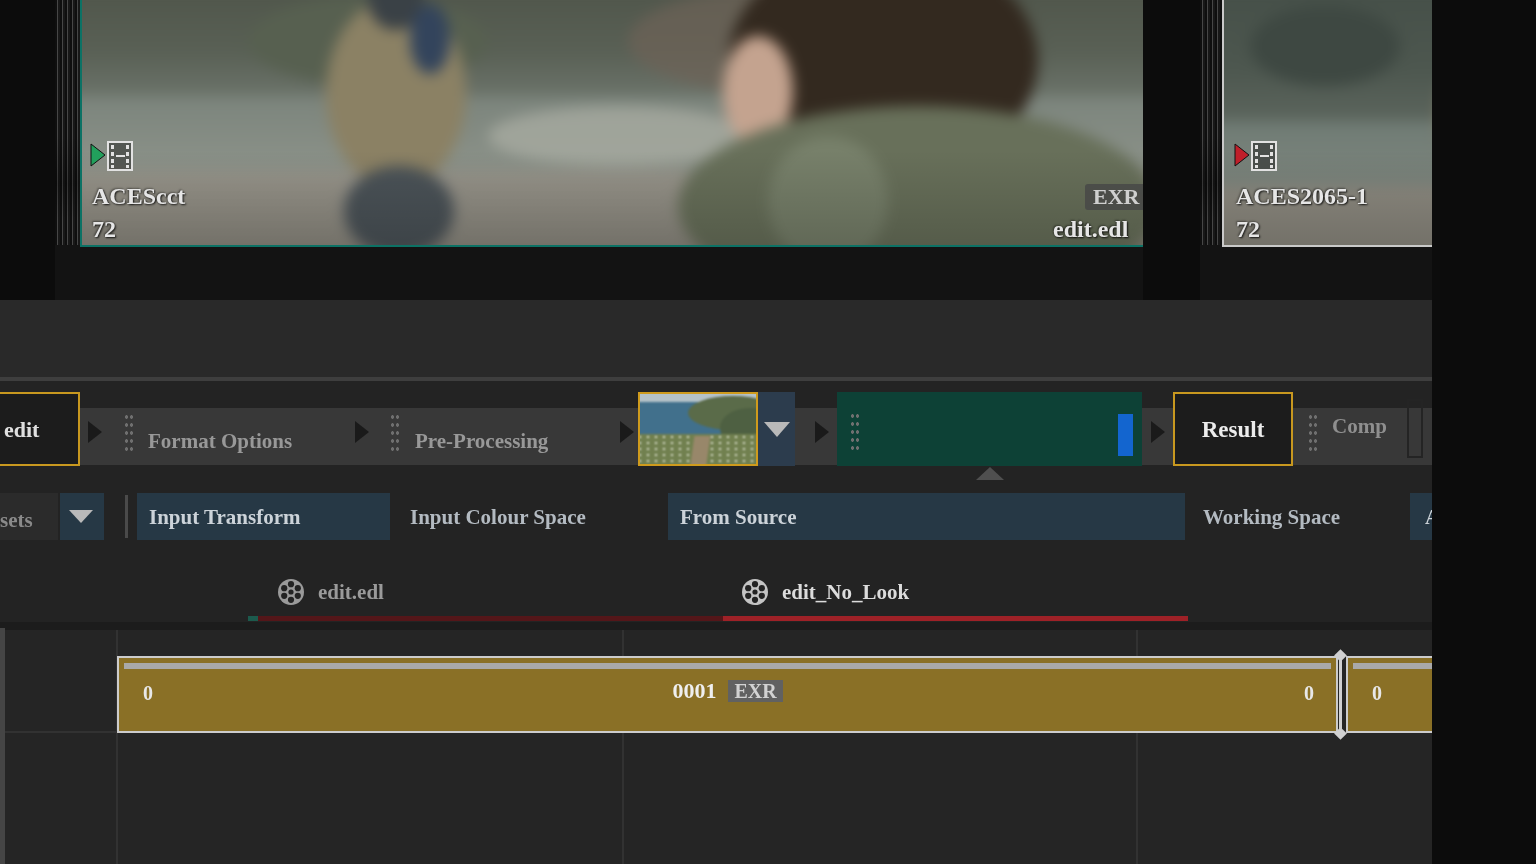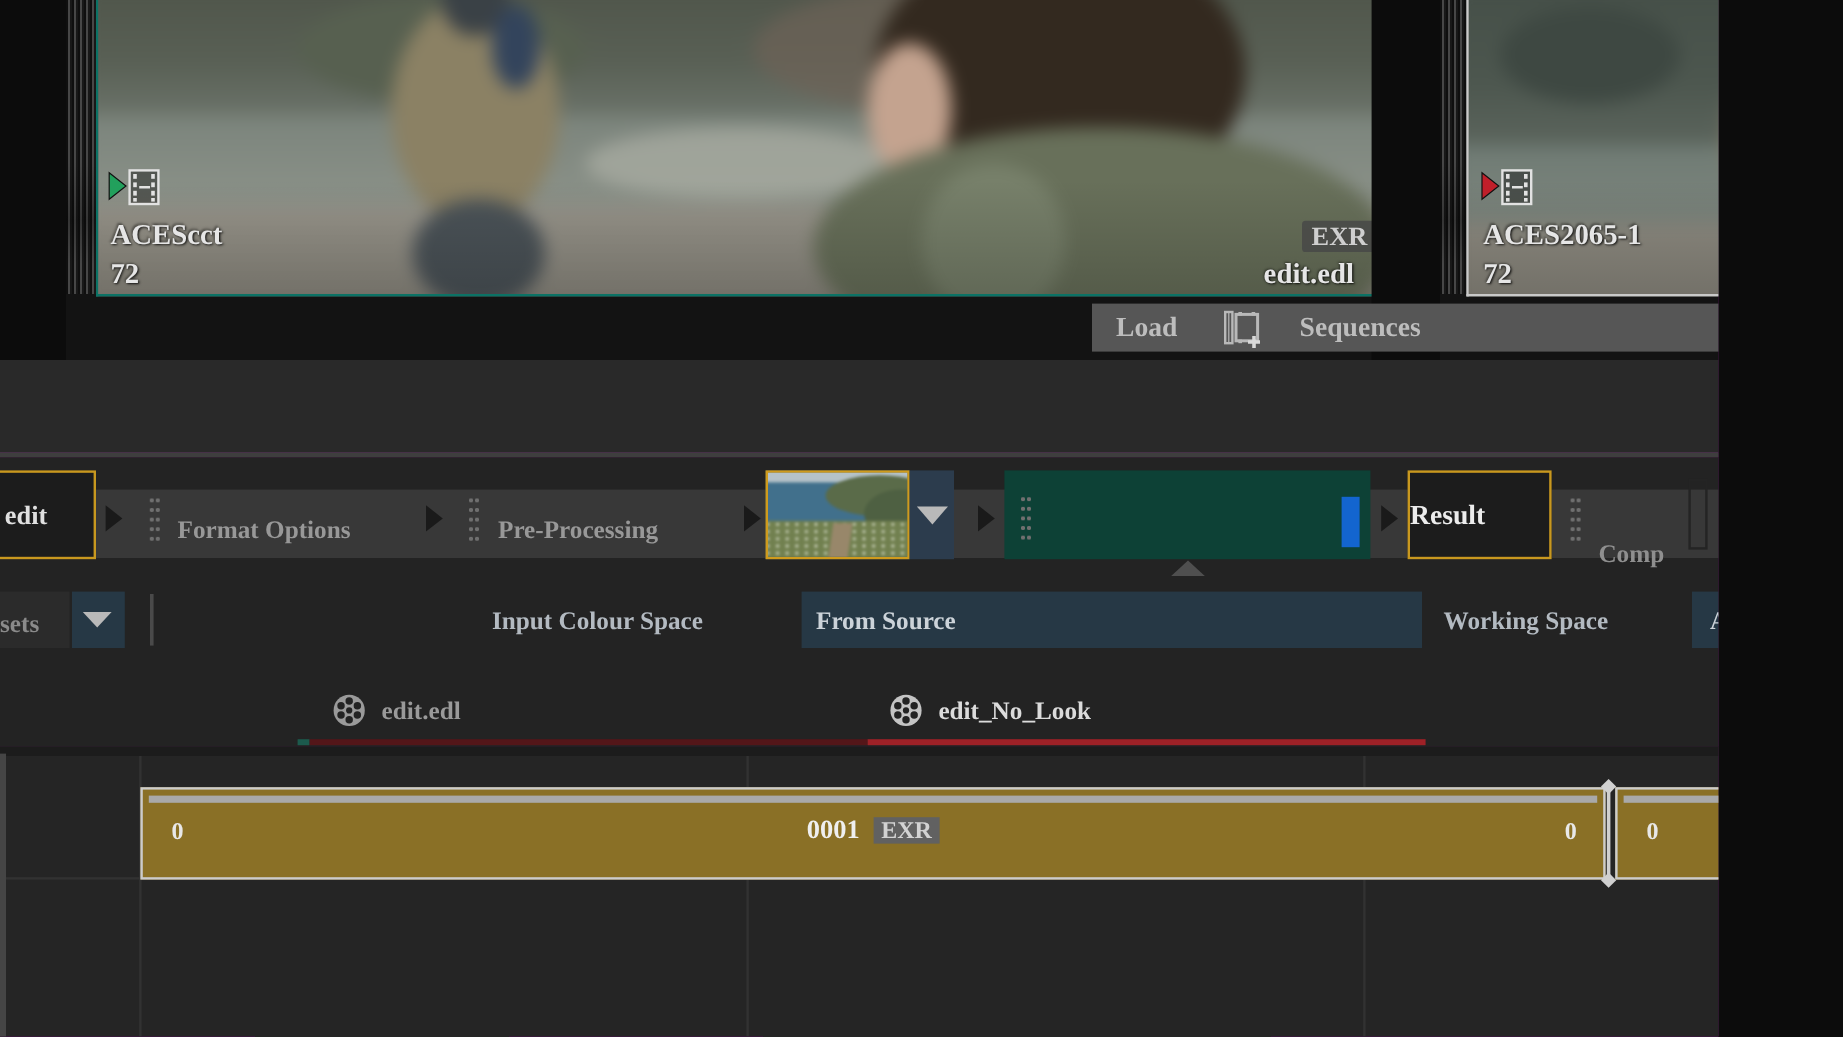--- a/index.html
+++ b/index.html
@@ -146,39 +146,20 @@
       <rect x="21" y="25" width="3" height="3" fill="#e2e2e2"></rect>
     <rect x="36" y="5" width="3" height="4" fill="#e2e2e2"></rect>
       <rect x="36" y="12" width="3" height="4" fill="#e2e2e2"></rect>
       <rect x="36" y="19" width="3" height="4" fill="#e2e2e2"></rect>
       <rect x="36" y="25" width="3" height="3" fill="#e2e2e2"></rect>
     <line x1="26" y1="16" x2="35" y2="16" stroke="#e2e2e2" stroke-width="2"></line>
   </svg>
   <div class="abs viewer-text" style="left:1236px;top:183px;">ACES2065-1</div>
   <div class="abs viewer-text" style="left:1236px;top:216px;">72</div>
 
-  <div class="abs vtoolbar">
-    <div class="abs txt" style="left:20px;top:0;">Load</div>
-    <svg class="abs" style="left:108px;top:5px;" width="38" height="32" viewBox="0 0 38 32">
-      <rect x="3" y="2" width="6" height="26" fill="none" stroke="#b9b9b9" stroke-width="2"></rect>
-      <line x1="6" y1="2" x2="6" y2="28" stroke="#b9b9b9" stroke-width="1"></line>
-      <rect x="12" y="4" width="18" height="22" fill="none" stroke="#b9b9b9" stroke-width="2.5"></rect>
-      <rect x="14" y="2" width="3" height="3" fill="#b9b9b9"></rect>
-        <rect x="25" y="2" width="3" height="3" fill="#b9b9b9"></rect>
-      <rect x="14" y="25" width="3" height="3" fill="#b9b9b9"></rect>
-      <line x1="27" y1="22" x2="27" y2="32" stroke="#d8d8d8" stroke-width="3"></line>
-      <line x1="22" y1="27" x2="32" y2="27" stroke="#d8d8d8" stroke-width="3"></line>
-    </svg>
-    <div class="abs txt" style="left:173px;top:0;">Sequences</div>
-    <svg class="abs" style="left:570px;top:7px;" width="42" height="26" viewBox="0 0 42 26">
-      <rect x="2" y="2" width="5" height="22" fill="#b3b3b3"></rect>
-      <polygon points="24,2 9,13 24,24" fill="#b3b3b3"></polygon>
-      <polygon points="40,2 25,13 40,24" fill="#b3b3b3"></polygon>
-    </svg>
-  </div>
 
   <div class="abs band-mid"></div>
   <div class="abs band-div"></div>
   <div class="abs lower-bg"></div>
 
   <div class="abs node-strip"></div>
 
   <div class="abs node-dark" style="left:-30px;top:392px;width:110px;height:74px;">
     <div class="abs node-txt" style="left:32px;top:23px;color:#e0e0e0;font-size:22px;">edit</div>
   </div>
@@ -211,35 +192,38 @@
 
   <div class="abs cm-node" style="left:837px;top:392px;width:305px;height:74px;">
     <div class="abs grip" style="left:13px;top:20px;"></div>
     <div class="abs" style="left:281px;top:22px;width:15px;height:42px;background:#1365cf;"></div>
   </div>
   <div class="abs tri-up" style="left:976px;top:467px;"></div>
 
   <div class="abs arrow-r" style="left:1151px;top:421px;"></div>
 
   <div class="abs node-dark" style="left:1173px;top:392px;width:120px;height:74px;">
-    <div class="abs node-txt" style="left:0;top:23px;width:116px;text-align:left;color:#ececec;font-size:23px;">Result</div>
+    <div class="abs node-txt" style="left:0;top:23px;width:116px;text-align:center;color:#ececec;font-size:23px;">Result</div>
   </div>
 
   <div class="abs grip" style="left:1308px;top:413px;"></div>
-  <div class="abs node-txt" style="left:1332px;top:449px;color:#8f8f8f;">Comp</div>
+  <div class="abs node-txt" style="left:1332px;top:414px;color:#8f8f8f;">Comp</div>
   <div class="abs" style="left:1407px;top:399px;width:16px;height:59px;border:2px solid #242424;box-sizing:border-box;"></div>
 
   <div class="abs" style="left:-40px;top:493px;width:98px;height:47px;background:#2b2b2b;">
     <div class="abs ctrl-label" style="left:40px;top:15px;color:#8a8a8a;">sets</div>
   </div>
   <div class="abs blue-field" style="left:60px;top:493px;width:44px;height:47px;">
     <div class="abs tri-down" style="left:9px;top:17px;border-left-width:12px;border-right-width:12px;border-top-width:13px;"></div>
   </div>
   <div class="abs" style="left:125px;top:495px;width:3px;height:43px;background:#4a4a4a;"></div>
 
+  <div class="abs blue-field" style="left:137px;top:493px;width:253px;height:47px;">
+    <div class="abs ctrl-txt" style="left:12px;top:12px;">Input Transform</div>
+  </div>
 
   <div class="abs ctrl-label" style="left:410px;top:505px;">Input Colour Space</div>
 
   <div class="abs blue-field" style="left:668px;top:493px;width:517px;height:47px;">
     <div class="abs ctrl-txt" style="left:12px;top:12px;text-align:right;">From Source</div>
   </div>
 
   <div class="abs ctrl-label" style="left:1203px;top:505px;">Working Space</div>
 
   <div class="abs blue-field" style="left:1410px;top:493px;width:150px;height:47px;">

